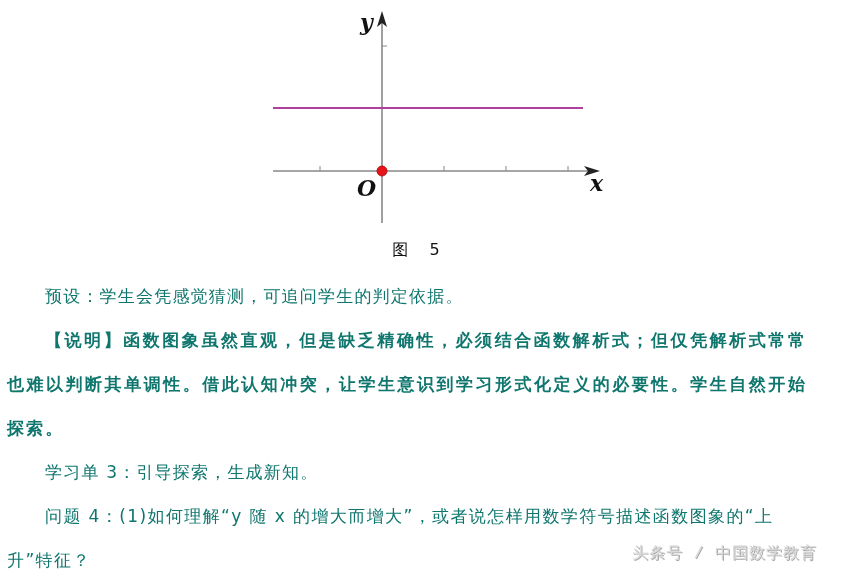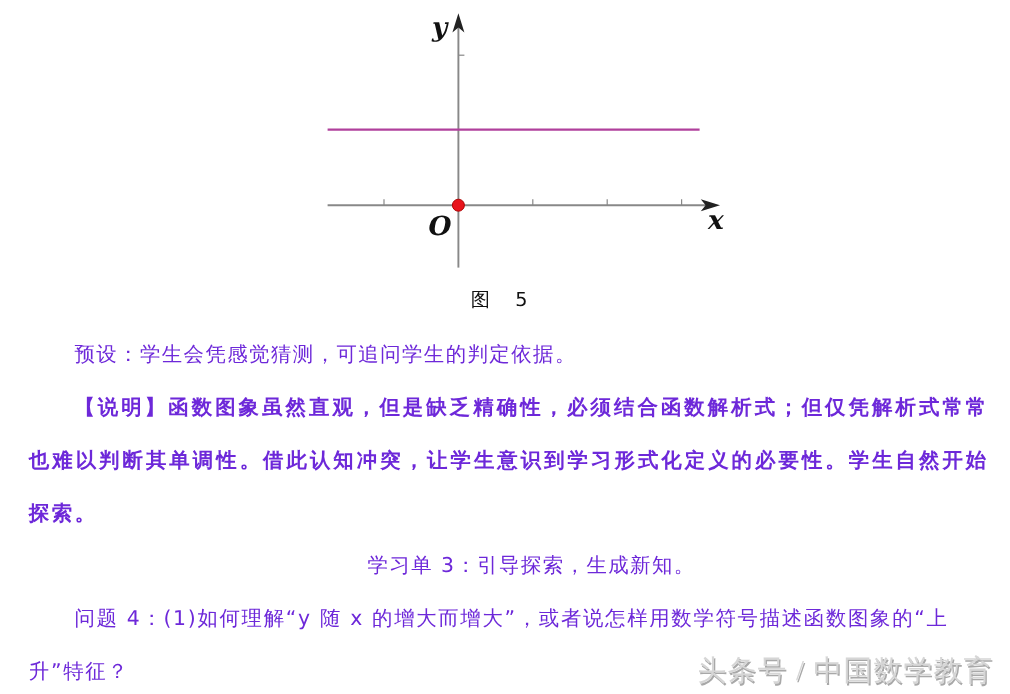--- a/index.html
+++ b/index.html
@@ -28,39 +28,39 @@
       width: 840px;
       top: 240px;
       text-align: center;
       font-size: 16px;
       font-family: "DejaVu Sans", "Liberation Sans", sans-serif;
       letter-spacing: 8px;
       color: #111;
     }
     .para {
       position: absolute;
-      left: 24px;
+      left: 7px;
       width: 800px;
       font-size: 17px;
       line-height: 44px;
       font-family: "DejaVu Sans", "Liberation Sans", sans-serif;
-      color: #6d28d9;
+      color: #0f766e;
       letter-spacing: 1.2px;
     }
     .indent { text-indent: 38px; }
     .p1 { top: 274px; }
     .p2 { top: 318px; text-align: justify; letter-spacing: 2.1px; font-weight: bold; }
-    .p3 { top: 450px; text-align: center; }
+    .p3 { top: 450px; }
     .p4 { top: 494px; letter-spacing: 1.4px; }
     .watermark {
       position: absolute;
-      right: 14px;
+      right: 25px;
       top: 543px;
-      font-size: 24px;
-      font-family: Liberation Serif, serif;
+      font-size: 16px;
+      font-family: Liberation Mono, monospace;
       color: #d6d6d6;
       text-shadow: 1px 1px 0 #a8a8a8;
       letter-spacing: 1px;
     }
   </style>
 </head>
 <body>
 
 <svg id="figure" viewBox="0 0 842 230" xmlns="http://www.w3.org/2000/svg">
 

